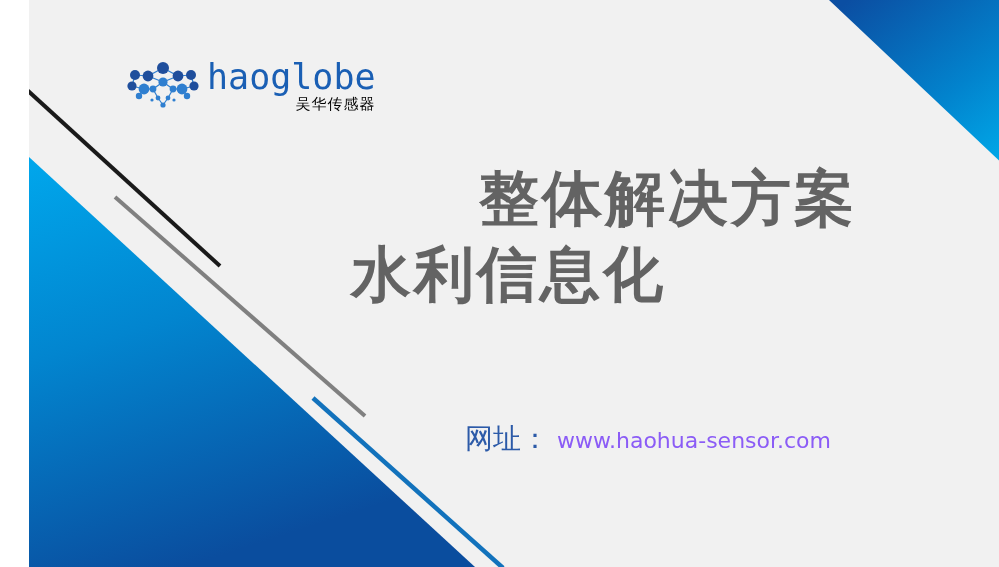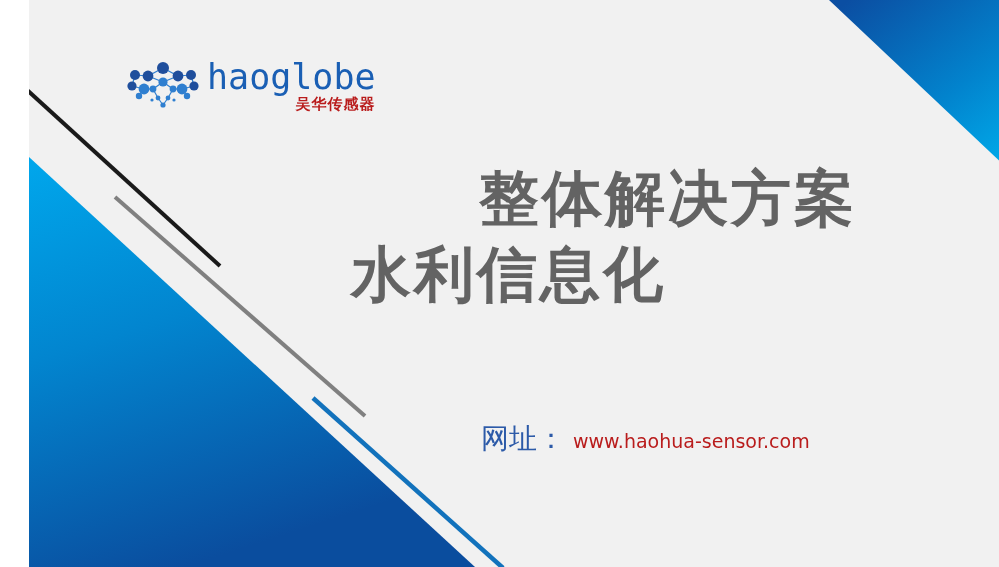--- a/index.html
+++ b/index.html
@@ -51,22 +51,22 @@
     letter-spacing: 0px;
     color: #1a5fb4;
     font-weight: 400;
     white-space: nowrap;
   }
   #logo-subtitle {
     font-family: "DejaVu Sans", sans-serif;
     font-size: 15px;
     line-height: 18px;
     letter-spacing: 1px;
-    color: #b91c1c;
-    font-weight: 700;
+    color: #000000;
+    font-weight: 400;
     white-space: nowrap;
     margin-top: 1px;
   }
   
   #title-block {
     position: absolute;
     left: 310px;
     top: 160px;
     width: 620px;
   }
@@ -77,36 +77,36 @@
     line-height: 76px;
     color: #636363;
     letter-spacing: 3px;
     white-space: nowrap;
   }
   #title-line-1 { text-align: left; padding-left: 12px; }
   #title-line-2 { text-align: left; padding-left: 140px; }
   
   #website-block {
     position: absolute;
-    left: 452px;
+    left: 436px;
     top: 420px;
     display: flex;
     align-items: baseline;
     white-space: nowrap;
   }
   #website-label {
     font-family: "DejaVu Sans", sans-serif;
     font-size: 28px;
     color: #2c5aa8;
     letter-spacing: 0px;
   }
   #website-url {
     font-family: "DejaVu Sans", sans-serif;
-    font-size: 19px;
-    color: #b91c1c;
+    font-size: 22px;
+    color: #8b5cf6;
     margin-left: 8px;
     letter-spacing: 0px;
   }
 </style>
 </head>
 <body>
 
 <div id="slide">
 
   <svg class="deco-layer" viewBox="0 0 999 567">

